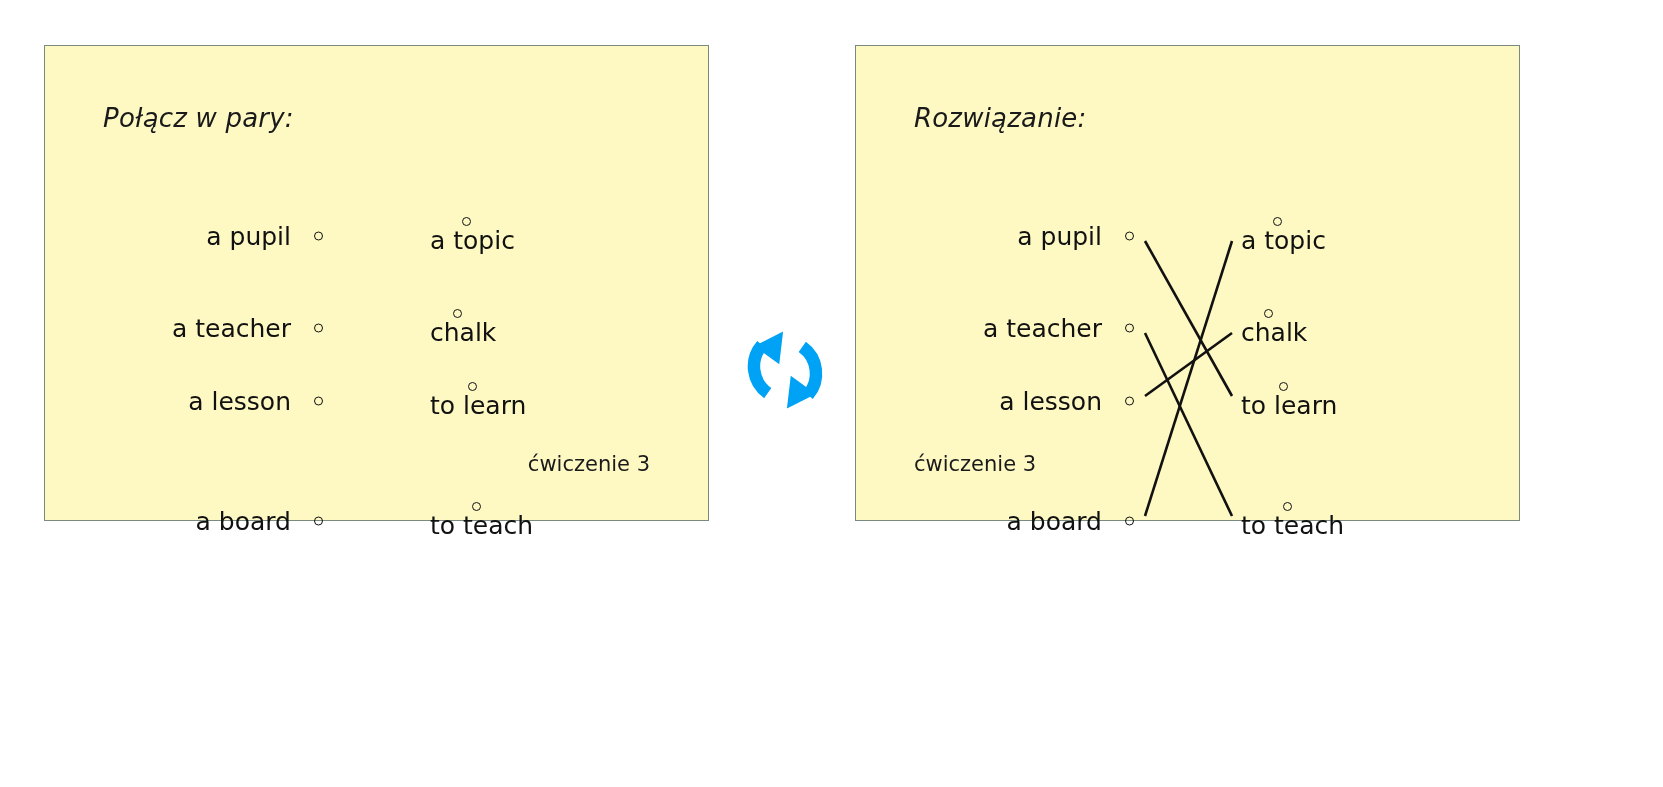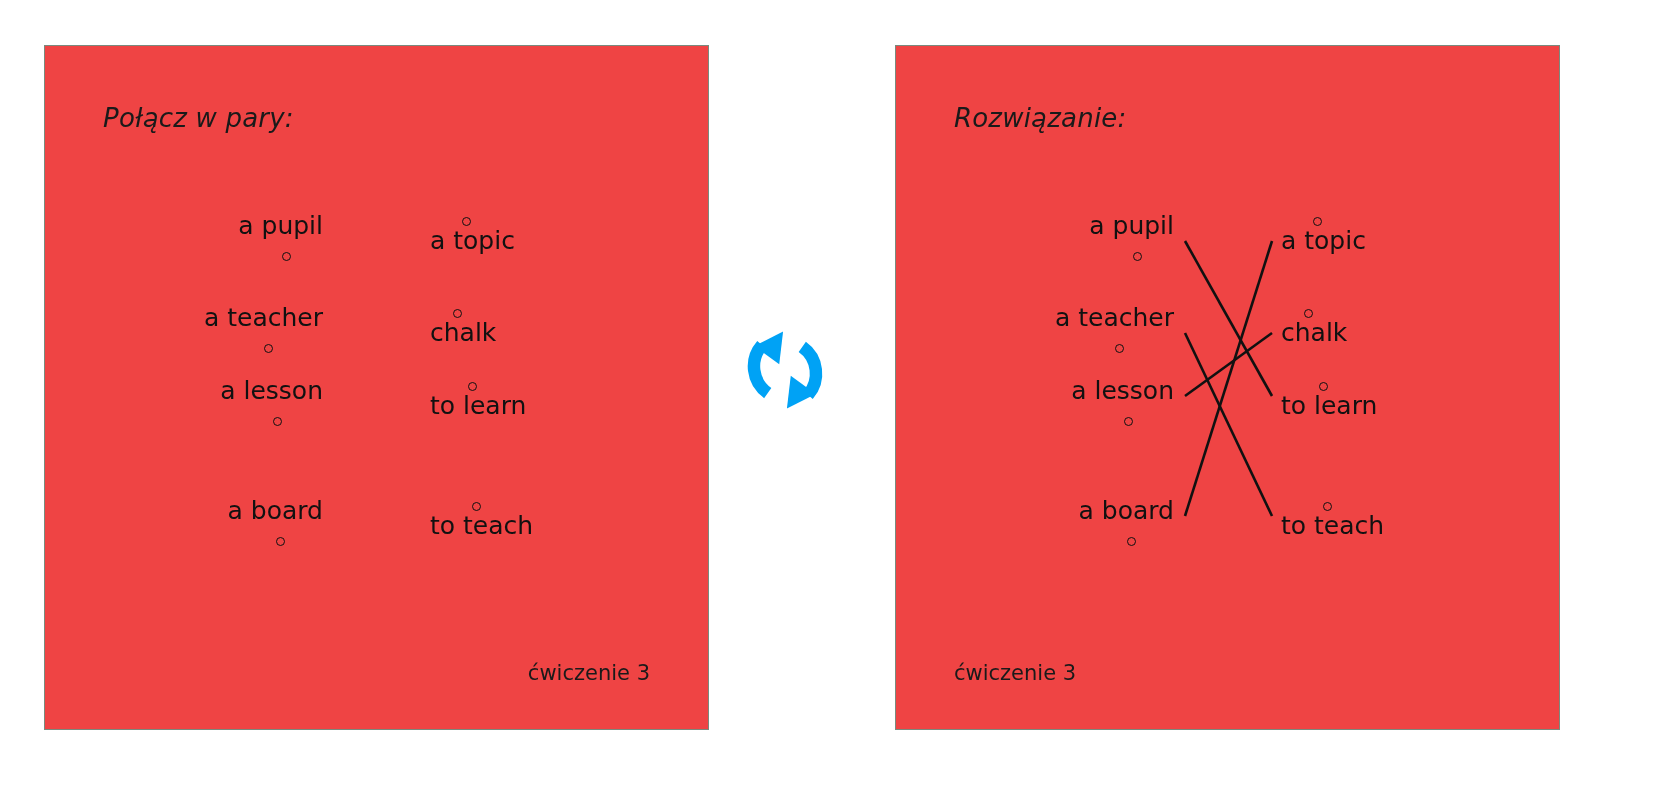--- a/index.html
+++ b/index.html
@@ -11,28 +11,28 @@
     overflow: hidden;
   }
   #stage {
     position: relative;
     width: 1663px;
     height: 787px;
     background: #ffffff;
   }
   .panel {
     position: absolute;
-    background: #ef4444;
+    background: #fef9c3;
     border: 1.5px solid #7a8a7e;
     top: 45px;
     width: 665px;
-    height: 685px;
+    height: 476px;
   }
   #panel-left  { left: 44px; }
-  #panel-right { left: 895px; text-align: center; }
+  #panel-right { left: 855px; text-align: center; }
 
   .panel-title {
     position: absolute;
     left: 58px;
     top: 57px;
     font-size: 26px;
     font-style: italic;
     color: #1a1a1a;
     white-space: nowrap;
     letter-spacing: 0.2px;
@@ -64,21 +64,21 @@
     display: flex;
     align-items: center;
     font-size: 25px;
     color: #111111;
     white-space: nowrap;
     transform: translateY(-50%);
     pointer-events: auto;
   }
   .side-left {
     right: 385px;
-    flex-direction: column;
+    flex-direction: row;
     gap: 12px;
   }
   .side-right {
     left: 385px;
     flex-direction: column;
   }
   .dot {
     width: 9px; height: 9px;
     border: 1.7px solid #111111;
     border-radius: 50%;

